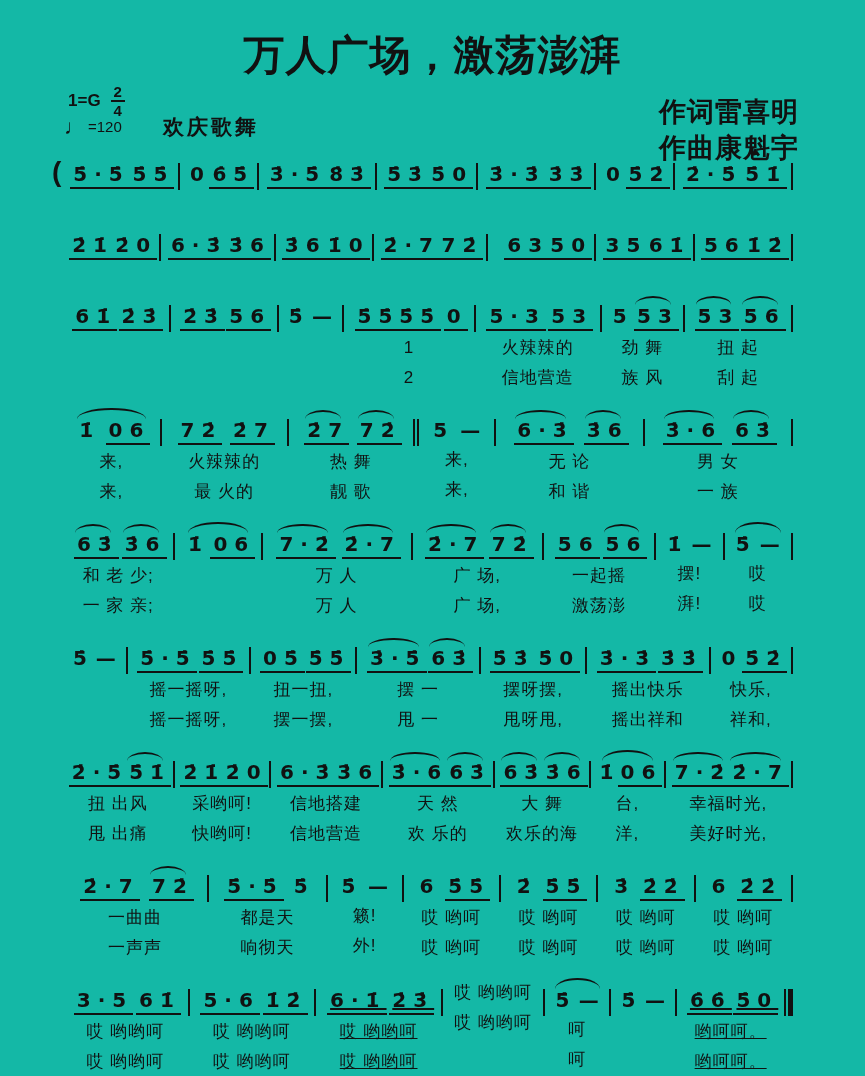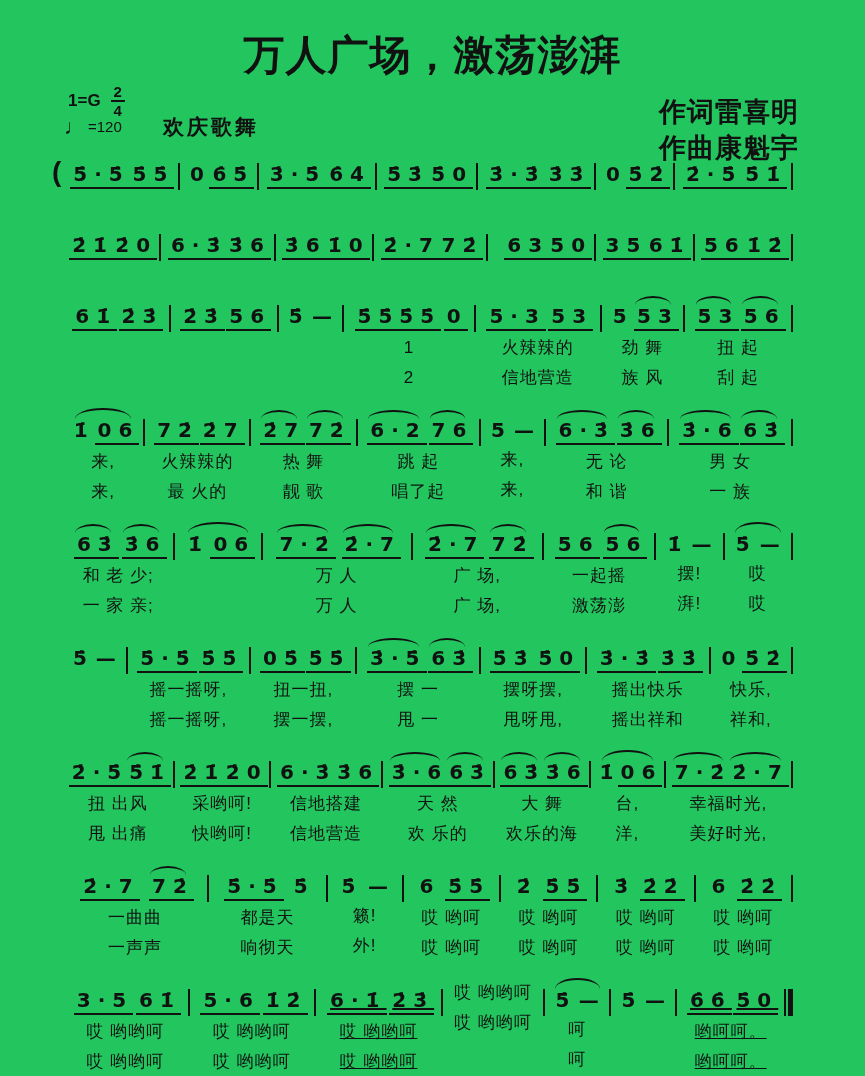--- a/index.html
+++ b/index.html
@@ -1,16 +1,16 @@
 <!DOCTYPE html>
 <html><head>
 <meta charset="utf-8">
 <style>
   html,body{margin:0;padding:0;background:#e8e8e8;}
-  .page{position:relative;width:865px;height:1076px;background:#22c55e;color:#111;
+  .page{position:relative;width:865px;height:1076px;background:#14b8a6;color:#111;
         font-family:"Liberation Sans","DejaVu Sans",sans-serif;overflow:hidden;}
   .title{position:absolute;left:0;right:0;top:28px;text-align:center;
          font-size:41px;font-weight:bold;letter-spacing:1px;}
   .keysig{position:absolute;left:68px;top:84px;font-size:17px;font-weight:bold;
           display:flex;align-items:center;}
   .frac{display:inline-flex;flex-direction:column;align-items:center;line-height:1;
         font-size:15px;font-weight:bold;margin-left:10px;}
   .frac .ft{border-bottom:2px solid #111;padding:0 3px 1px;}
   .frac .fb{padding-top:1px;}
   .tempo{position:absolute;left:64px;top:116px;font-size:15px;display:flex;align-items:center;}
@@ -79,21 +79,21 @@
         <div class="measure" style="flex-grow: 4;">
           <div class="notes">
             <div class="seg">0</div>
             <div class="seg u">6̇5̇</div>
           </div>
         </div>
         <div class="bar"></div>
         <div class="measure" style="flex-grow: 6;">
           <div class="notes">
             <div class="seg u">3̇·5̇</div>
-            <div class="seg u">6̇4̇</div>
+            <div class="seg u">8̇3̇</div>
           </div>
         </div>
         <div class="bar"></div>
         <div class="measure" style="flex-grow: 5;">
           <div class="notes">
             <div class="seg u">5̇3̇</div>
             <div class="seg u">5̇0</div>
           </div>
         </div>
         <div class="bar"></div>
@@ -256,28 +256,20 @@
         <div class="bar"></div>
         <div class="measure" style="flex-grow: 5;">
           <div class="notes">
             <div class="seg u s">2̇7</div>
             <div class="seg u s">72̇</div>
           </div>
           <div class="lyr">热 舞</div>
           <div class="lyr">靓 歌</div>
         </div>
         <div class="bar"></div>
-        <div class="measure" style="flex-grow: 6;">
-          <div class="notes">
-            <div class="seg u s">6·2</div>
-            <div class="seg u s">76</div>
-          </div>
-          <div class="lyr">跳 起</div>
-          <div class="lyr">唱了起</div>
-        </div>
         <div class="bar"></div>
         <div class="measure" style="flex-grow: 3;">
           <div class="notes">
             <div class="seg">5</div>
             <div class="seg">—</div>
           </div>
           <div class="lyr">来,</div>
           <div class="lyr">来,</div>
         </div>
         <div class="bar"></div>

